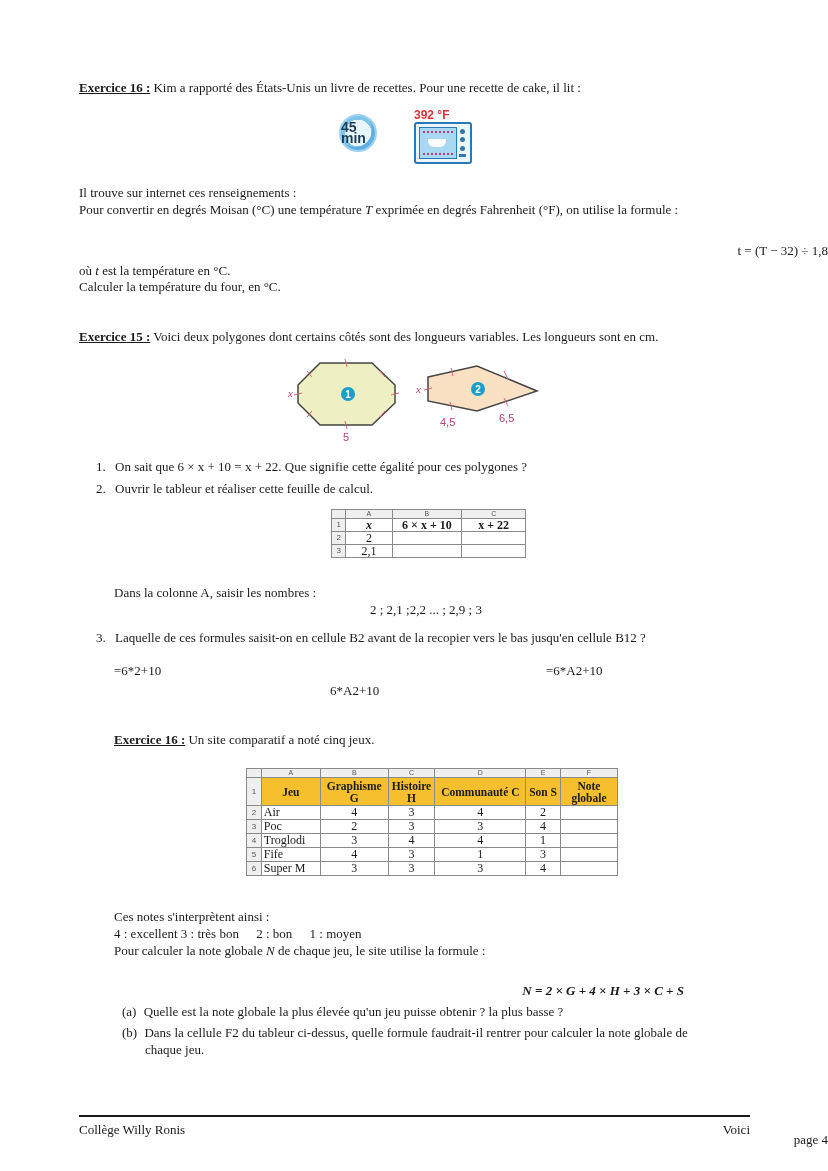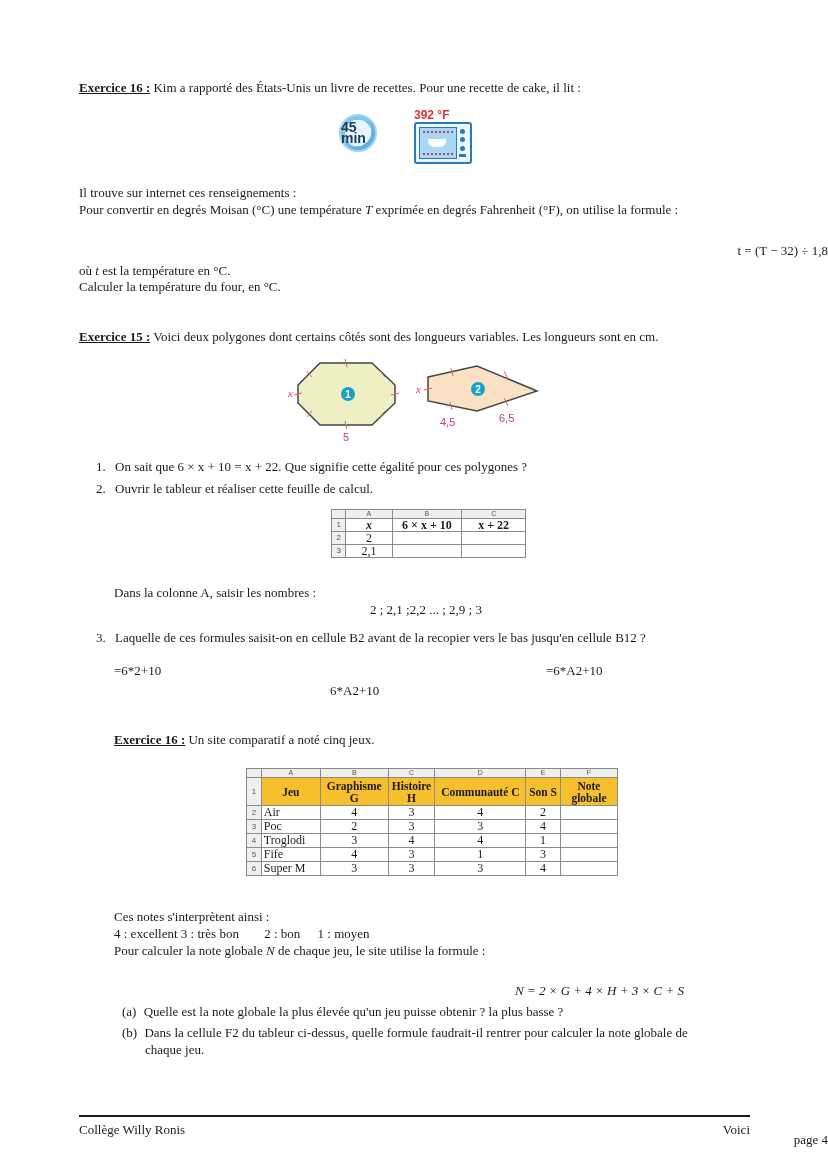--- a/index.html
+++ b/index.html
@@ -258,27 +258,27 @@
     <td>4</td>
     <td></td>
   </tr>
 </tbody>
   </table>
 
 <div class="abs txt" style="left:114px; top:909px;">Ces notes s'interprètent ainsi :</div>
 <div class="abs txt" style="left:114px; top:926px;">
   <span>4 : excellent</span>
   <span style="margin-left:0;">3 : très bon</span>
-  <span style="margin-left:22px;text-align:center;">2 : bon</span>
+  <span style="margin-left:14px;text-align:center;">2 : bon</span>
   <span style="margin-left:14px;">1 : moyen</span>
 </div>
 <div class="abs txt" style="left:114px; top:943px;">
   <span>Pour calculer la note globale </span><span class="italic">N</span><span> de chaque jeu, le site utilise la formule :</span>
 </div>
-<div class="abs txt center italic" style="left:0; width:684px; top:973px;">N = 2 × G + 4 × H + 3 × C + S</div>
+<div class="abs txt center italic" style="left:0; width:684px; top:973px;font-weight:bold;">N = 2 × G + 4 × H + 3 × C + S</div>
 
 <div class="abs txt" style="left:122px; top:1004px;">
   <span>(a)</span>
   <span style="margin-left:4px;">Quelle est la note globale la plus élevée qu'un jeu puisse obtenir ? la plus basse ?</span>
 </div>
 <div class="abs txt" style="left:122px; top:1025px;text-align:center;">
   <span>(b)</span>
   <span style="margin-left:4px;">Dans la cellule F2 du tableur ci-dessus, quelle formule faudrait-il rentrer pour calculer la note globale de</span>
 </div>
 <div class="abs txt" style="left:145px; top:1042px;">chaque jeu.</div>

